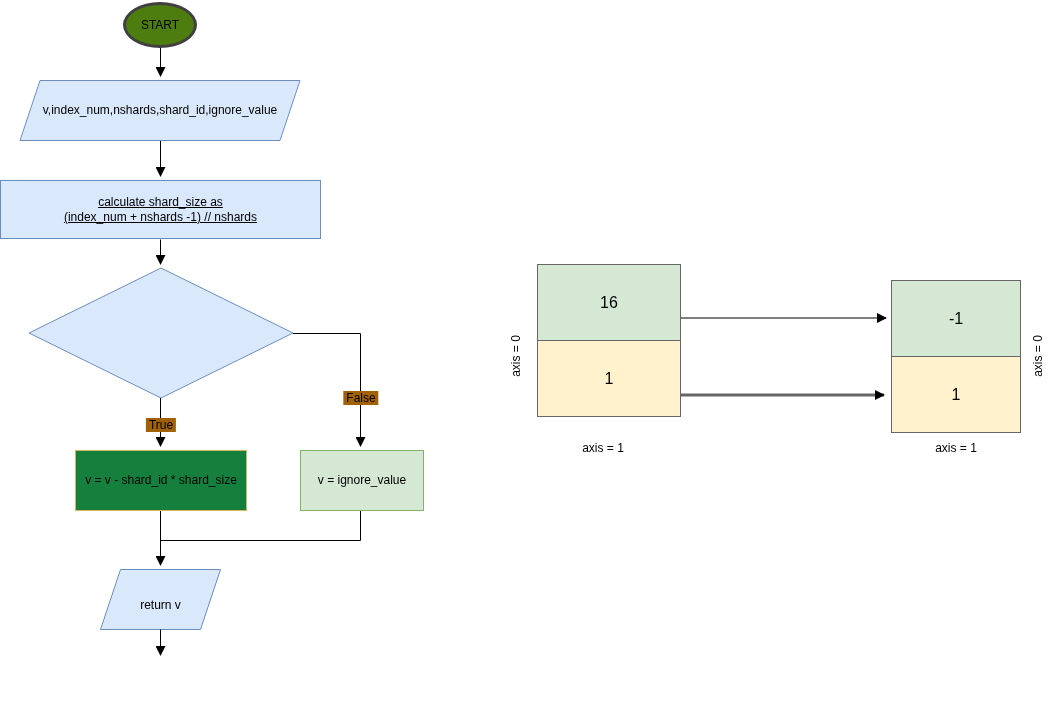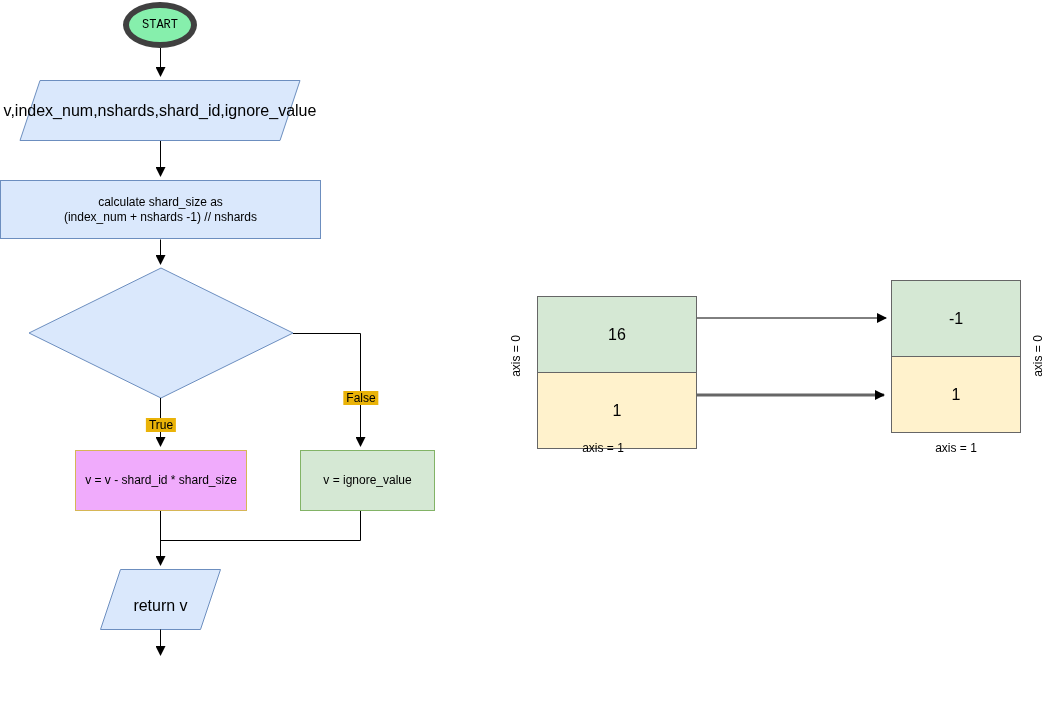--- a/index.html
+++ b/index.html
@@ -17,34 +17,34 @@
   .node, .overlay-text, .branch-label, .axis-label, .dtable {
     position: absolute;
   }
   .node {
     display: flex; align-items: center; justify-content: center;
     text-align: center; font-size: 12px; line-height: 15px;
     z-index: 2;
   }
   .overlay-text {
     display: flex; align-items: center; justify-content: center;
-    text-align: center; font-size: 16px; line-height: 15px;
+    text-align: center; font-size: 12px; line-height: 15px;
     z-index: 2; pointer-events: none;
   }
-  .multiline { white-space: pre-line; }
+  .multiline { white-space: pre-line; text-decoration: underline; }
 
   .ellipse {
-    background: #86efac; border: 6px solid #404040; border-radius: 50%; font-family: Liberation Mono, monospace;
+    background: #4d7c0f; border: 3px solid #404040; border-radius: 50%;
   }
   .rect-blue   { background: #dae8fc; border: 1px solid #6c8ebf; }
-  .rect-yellow { background: #f0abfc; border: 1px solid #d6b656; }
+  .rect-yellow { background: #15803d; border: 1px solid #d6b656; }
   .rect-green  { background: #d5e8d4; border: 1px solid #82b366; }
 
   .branch-label {
-    font-size: 12px; line-height: 14px; background: #eab308;
+    font-size: 12px; line-height: 14px; background: #a16207;
     padding: 0 3px; z-index: 3;
     transform: translate(-50%, -50%);
     white-space: nowrap;
   }
 
   .dtable {
     border: 1px solid #666666; display: flex; flex-direction: column;
     z-index: 2;
   }
   .dtable .cell {
@@ -103,30 +103,30 @@
 
 
   <div class="branch-label" style="left:161px; top:425px;text-align:center;">True</div>
 
   <div class="branch-label" style="left:361px; top:398px;">False</div>
 
   <div class="node rect-yellow" style="left:75px; top:450px; width:172px; height:61px;">
     <span>v = v - shard_id * shard_size</span>
   </div>
 
-  <div class="node rect-green" style="left:300px; top:450px; width:135px; height:61px;">
+  <div class="node rect-green" style="left:300px; top:450px; width:124px; height:61px;">
     <span>v = ignore_value</span>
   </div>
 
   <div class="overlay-text" style="left:100px; top:569px; width:121px; height:72px;">
     <span>return v</span>
   </div>
 
 
-  <div class="dtable" style="left:537px; top:296px; width:160px; height:153px;">
+  <div class="dtable" style="left:537px; top:264px; width:144px; height:153px;">
     <div class="cell cell-green" style="height:76px;">
       <span>16</span>
     </div>
     <div class="cell cell-yellow" style="flex:1;">
       <span>1</span>
     </div>
   </div>
 
   <div class="axis-label vert" style="left:516px; top:356px;">axis = 0</div>
   <div class="axis-label horiz" style="left:603px; top:448px;">axis = 1</div>

